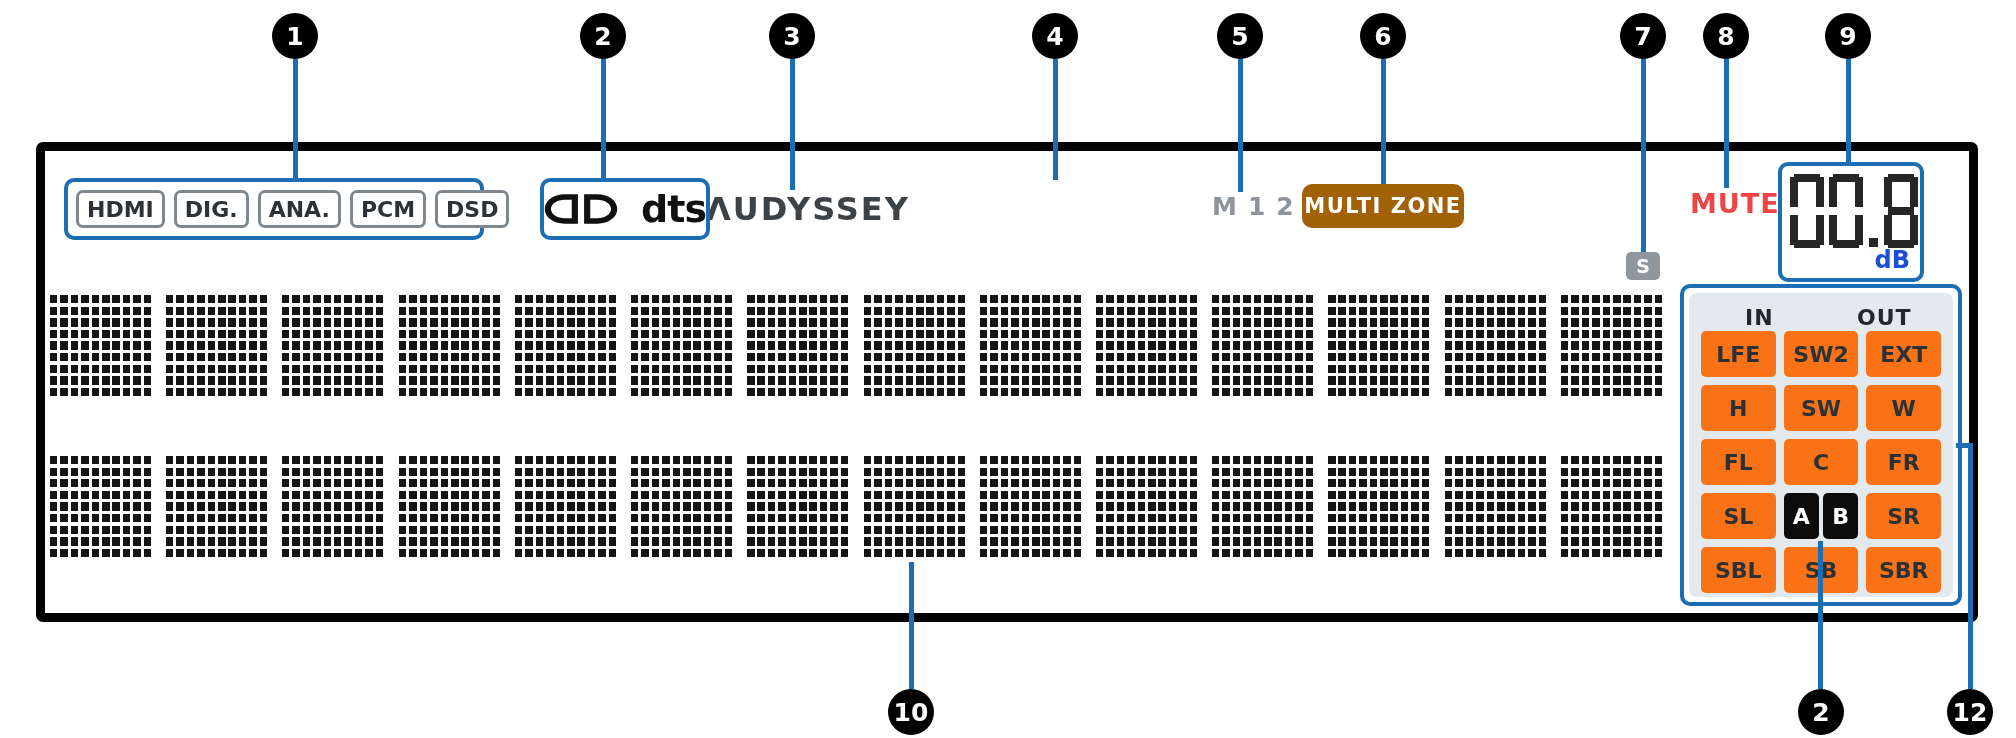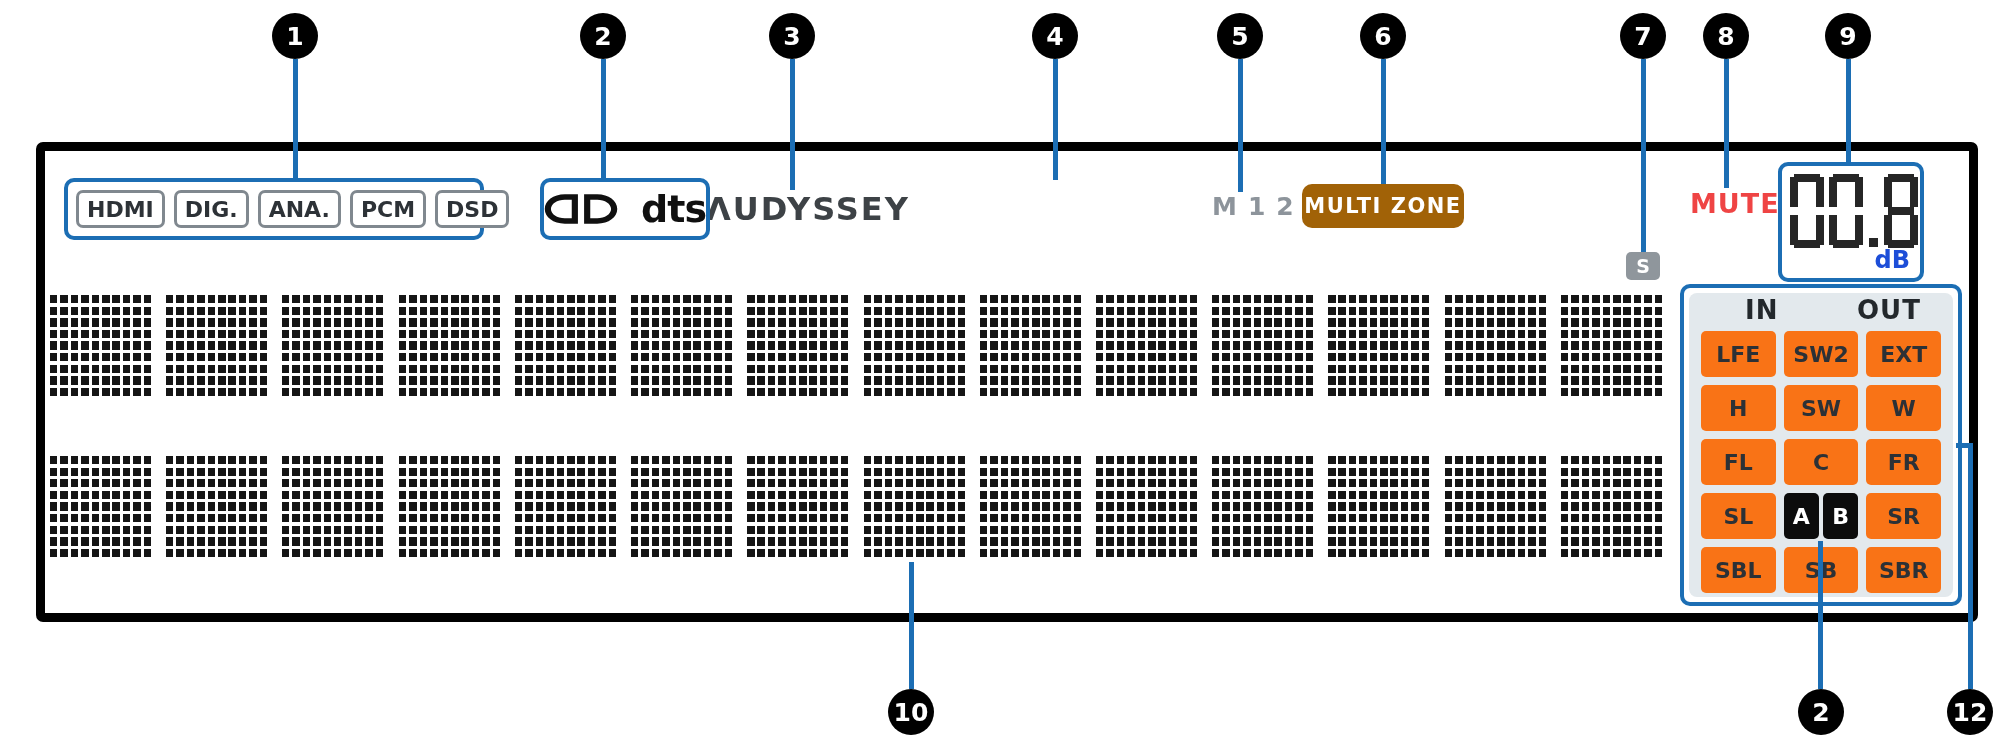--- a/index.html
+++ b/index.html
@@ -51,21 +51,21 @@
 
   
   .mrow{position:absolute;left:50px;width:1612px;height:103px;display:flex;gap:15px;z-index:2}
   .mcell{flex:1;background-color:#151515;
     background-image:
       repeating-linear-gradient(to right,transparent 0 7.5px,#fff 7.5px 10.4px),
       repeating-linear-gradient(to bottom,transparent 0 8.3px,#fff 8.3px 11.6px)}
 
   
   .ch-panel{position:absolute;inset:5px;background:#e3e9ed;border-radius:8px}
-  .ch-head{position:absolute;top:2px;font-weight:bold;font-size:26px;color:#23282c;letter-spacing:1px}
+  .ch-head{position:absolute;top:12px;font-weight:bold;font-size:22px;color:#23282c;letter-spacing:1px}
   .ch-grid{position:absolute;left:12px;top:38px;width:240px;display:grid;
            grid-template-columns:repeat(3,1fr);gap:8px}
   .ch-cell{height:46px;background:#f97316;border-radius:5px;color:#2c3136;font-weight:bold;font-size:22px;
            display:flex;align-items:center;justify-content:center}
   .ch-ab{background:transparent;gap:4px}
   .ch-ab span{flex:1;height:46px;background:#0c0c0c;color:#fff;border-radius:5px;
               display:flex;align-items:center;justify-content:center;font-weight:bold;font-size:22px}
 
   .dolby-dts{display:flex;align-items:center;gap:23px;justify-content:center;width:100%;height:100%}
   .dts{font-size:38px;font-weight:bold;letter-spacing:-1px;color:#101010;line-height:1}

